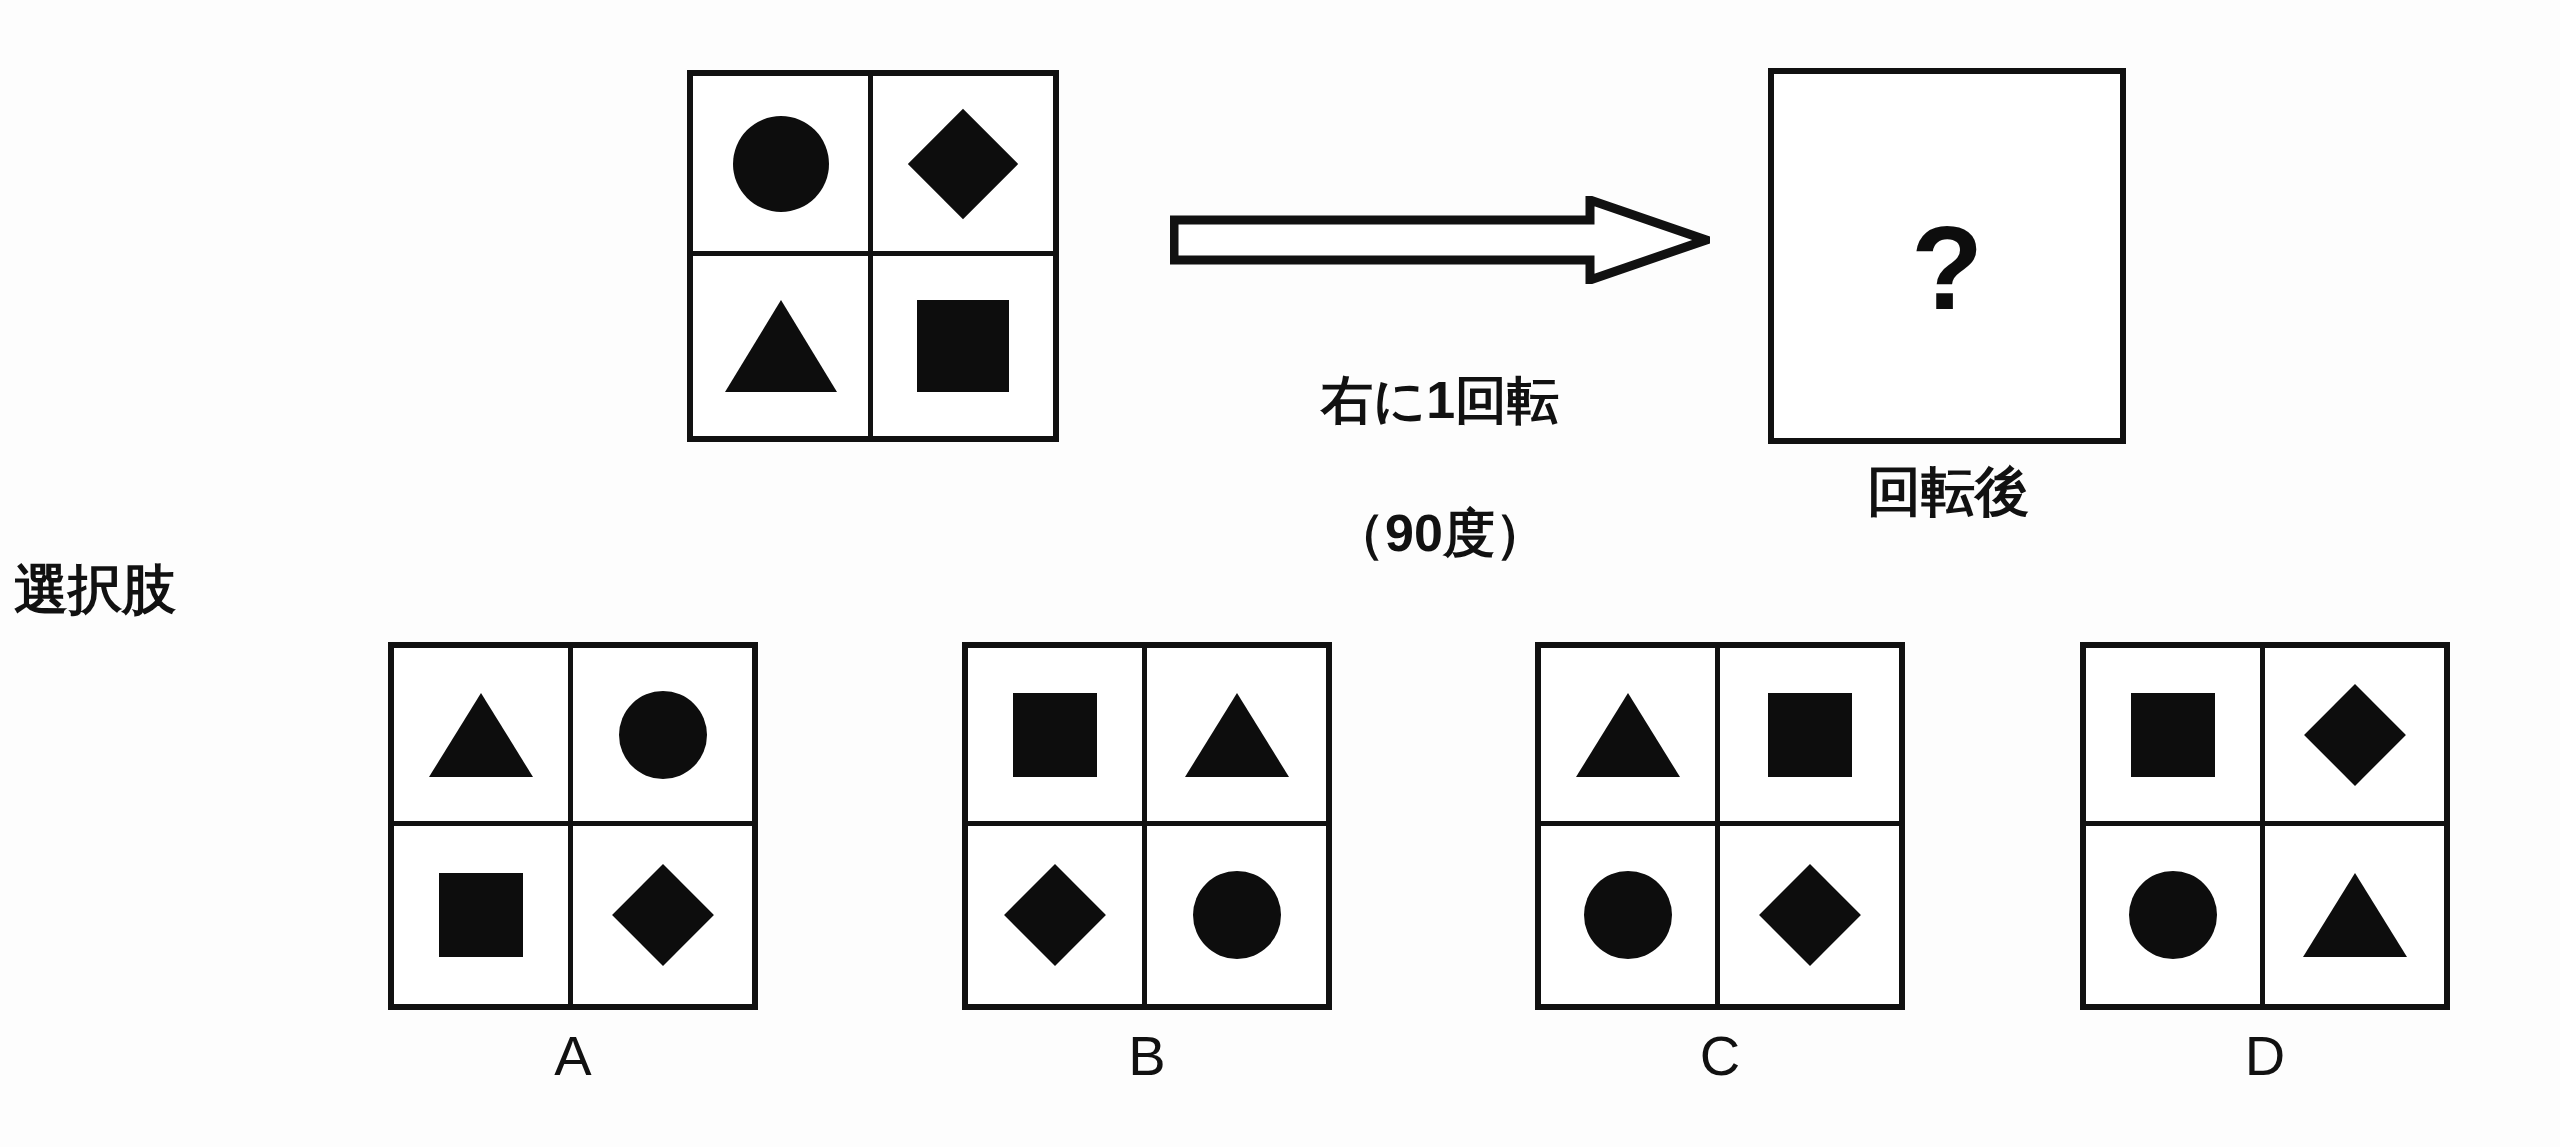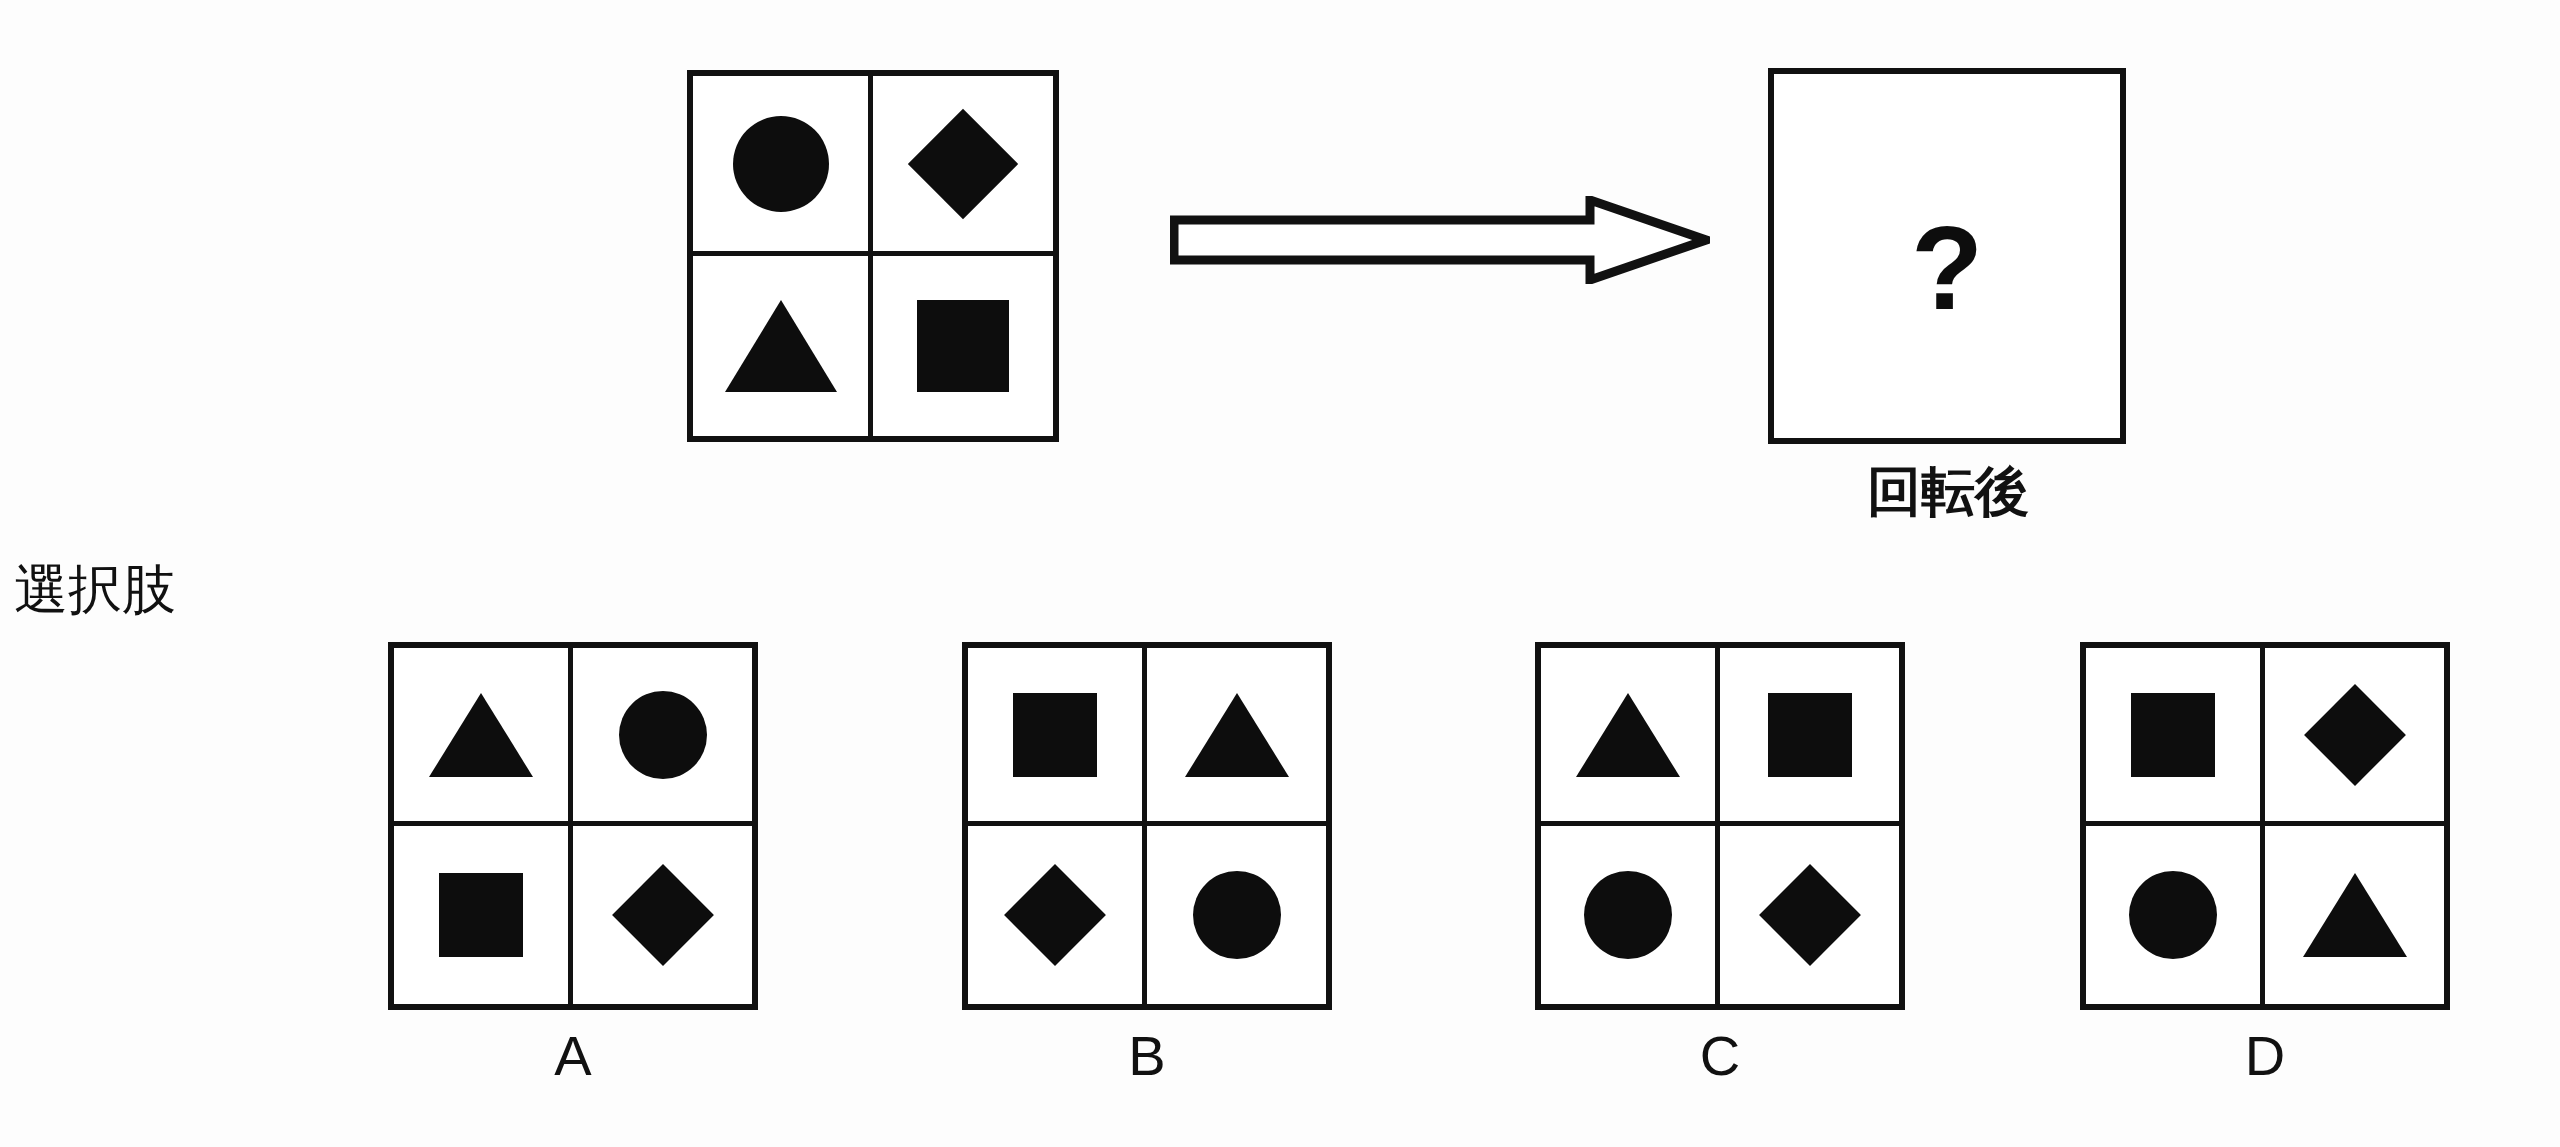--- a/index.html
+++ b/index.html
@@ -106,21 +106,21 @@
     position: absolute;
     text-align: center;
     font-size: 56px;
     font-weight: normal;
     color: #111111;
     line-height: 1;
   }
   .sectionlabel {
     position: absolute;
     font-size: 54px;
-    font-weight: normal;
+    font-weight: bold;
     color: #111111;
     white-space: nowrap;
   }
 
   
   .arrow-wrap {
     position: absolute;
   }
   .arrow-text {
     position: absolute;
@@ -150,20 +150,24 @@
     <div class="cell">
       <span class="shape square"></span>
     </div>
   </div>
 
   <div class="arrow-wrap" style="left:1170px; top:196px; width:540px; height:88px;">
     <svg width="540" height="88" viewBox="0 0 540 88" xmlns="http://www.w3.org/2000/svg" aria-hidden="true">
       <polygon points="4,24 420,24 420,4 536,44 420,84 420,64 4,64" fill="#ffffff" stroke="#111111" stroke-width="9" stroke-linejoin="miter"></polygon>
     </svg>
   </div>
+  <div class="arrow-text" style="left:1180px; top:300px; width:520px;">
+    <div>右に1回転</div>
+    <div>（90度）</div>
+  </div>
 
   <div class="answerbox" style="left:1768px; top:68px; width:358px; height:376px;">
     <span class="qmark">?</span>
   </div>
   <div class="caption" style="left:1702px; top:462px; width:492px;">回転後</div>
 
   <div class="sectionlabel" style="left:14px; top:554px;">選択肢</div>
 
   <div class="grid2 opt" style="left:388px; top:642px; width:370px; height:368px;">
     <div class="cell br bb">

